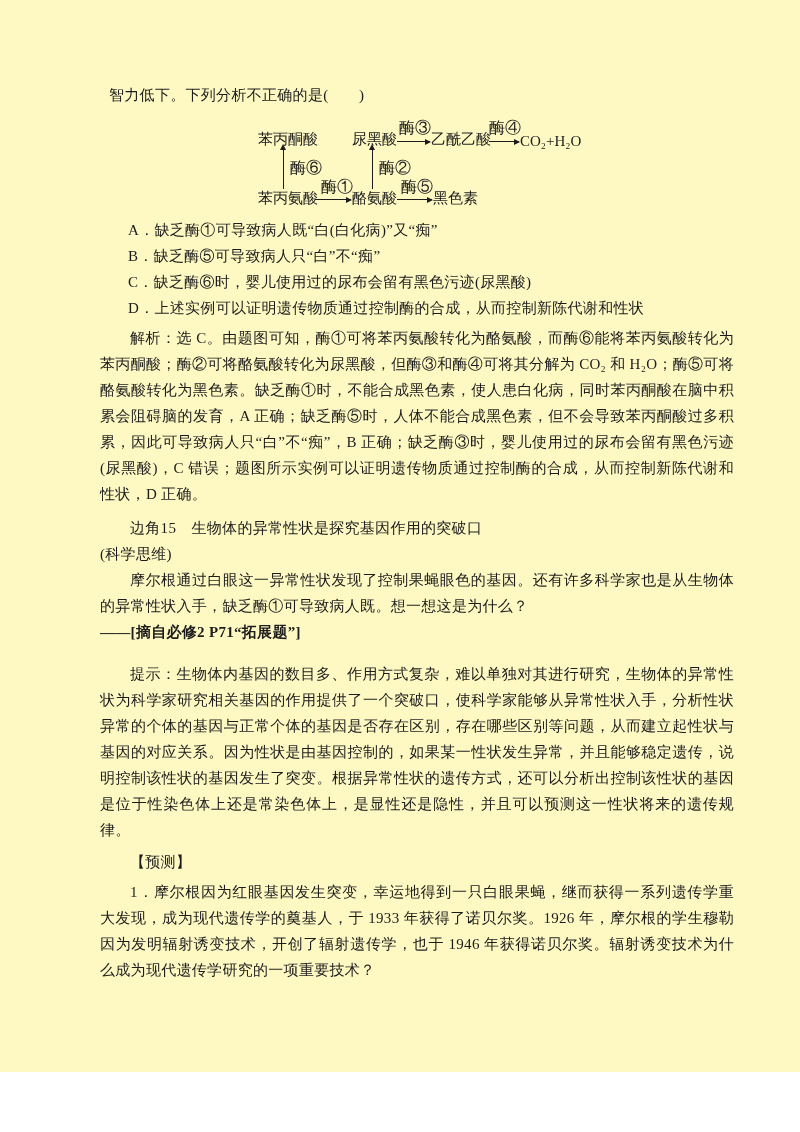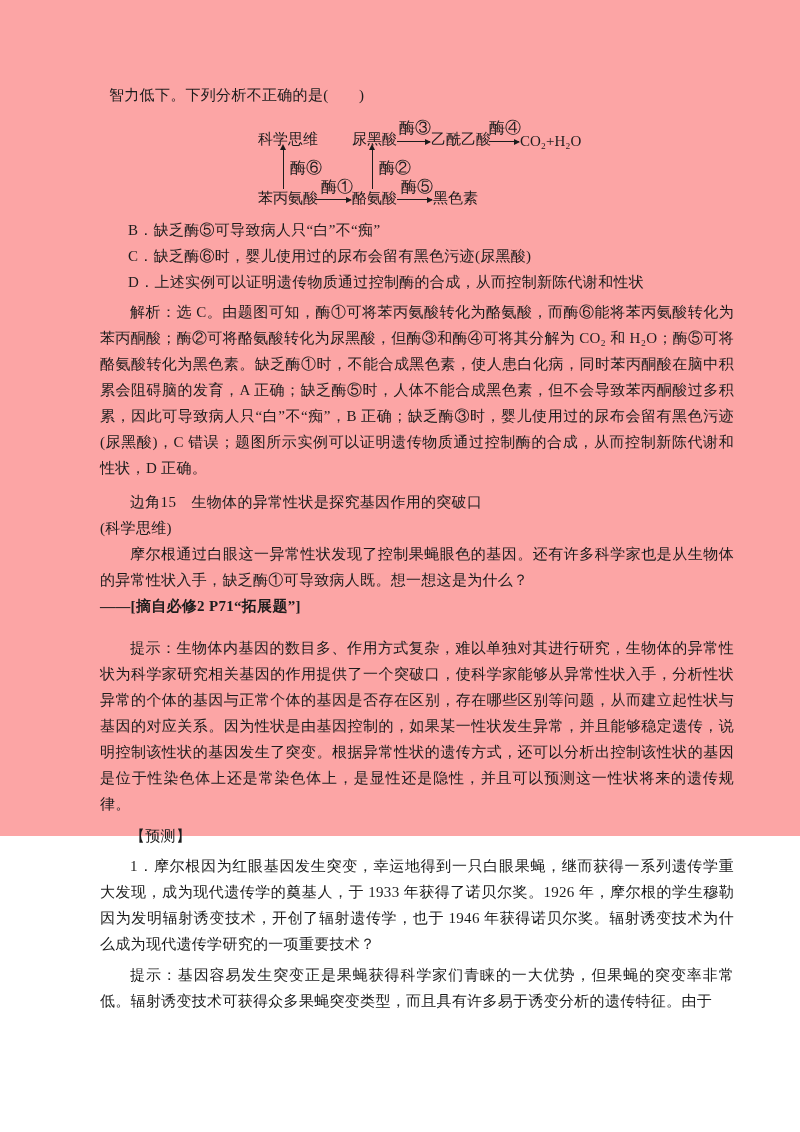--- a/index.html
+++ b/index.html
@@ -5,23 +5,23 @@
   * { margin: 0; padding: 0; box-sizing: border-box; }
   html, body { background: #ffffff; }
   body {
     width: 800px; height: 1132px;
     font-family: "Liberation Serif", "DejaVu Serif", serif;
     color: #1c1c1c;
     overflow: hidden;
   }
   .page {
     position: relative;
-    width: 800px; height: 836px;
+    width: 800px; height: 1072px;
     padding: 82px 66px 30px 100px;
-    background: #fca5a5;
+    background: #fef9c3;
   }
   p.line, p.para, .opt {
     font-size: 15px;
     line-height: 26px;
     text-align: justify;
     letter-spacing: 0.3px;
   }
   .stem { text-indent: 0.6em; }
   .indent { text-indent: 2em; }
   .center { text-align: center; }
@@ -81,21 +81,21 @@
 </style>
 </head>
 <body>
 
 <div class="page">
 
   <p class="line stem">智力低下。下列分析不正确的是(　　)</p>
 
   <div class="diagram">
 
-    <span class="node" style="left:158px;top:17px">科学思维</span>
+    <span class="node" style="left:158px;top:17px">苯丙酮酸</span>
     <span class="node" style="left:252px;top:17px">尿黑酸</span>
     <span class="enzyme" style="left:299px;top:6px">酶③</span>
     <div class="harrow" style="left:297px;top:26px;width:33px"></div>
     <span class="node" style="left:331px;top:17px">乙酰乙酸</span>
     <span class="enzyme" style="left:389px;top:6px">酶④</span>
     <div class="harrow" style="left:389px;top:26px;width:30px"></div>
     <span class="node" style="left:420px;top:19px">CO₂+H₂O</span>
 
     <div class="varrow" style="left:183px;top:34px;height:40px"></div>
     <span class="enzyme" style="left:190px;top:46px">酶⑥</span>
@@ -105,30 +105,30 @@
     <span class="node" style="left:158px;top:76px">苯丙氨酸</span>
     <span class="enzyme" style="left:221px;top:65px">酶①</span>
     <div class="harrow" style="left:215px;top:84px;width:36px"></div>
     <span class="node" style="left:252px;top:76px">酪氨酸</span>
     <span class="enzyme" style="left:301px;top:65px">酶⑤</span>
     <div class="harrow" style="left:297px;top:84px;width:35px"></div>
     <span class="node" style="left:333px;top:76px">黑色素</span>
   </div>
 
   <div class="options">
+    <p class="opt">A．缺乏酶①可导致病人既“白(白化病)”又“痴”</p>
     <p class="opt">B．缺乏酶⑤可导致病人只“白”不“痴”</p>
     <p class="opt">C．缺乏酶⑥时，婴儿使用过的尿布会留有黑色污迹(尿黑酸)</p>
     <p class="opt">D．上述实例可以证明遗传物质通过控制酶的合成，从而控制新陈代谢和性状</p>
   </div>
 
   <p class="para indent analysis"><span>解析：</span><span>选 C。由题图可知，酶①可将苯丙氨酸转化为酪氨酸，而酶⑥能将苯丙氨酸转化为苯丙酮酸；酶②可将酪氨酸转化为尿黑酸，但酶③和酶④可将其分解为 CO₂ 和 H₂O；酶⑤可将酪氨酸转化为黑色素。缺乏酶①时，不能合成黑色素，使人患白化病，同时苯丙酮酸在脑中积累会阻碍脑的发育，A 正确；缺乏酶⑤时，人体不能合成黑色素，但不会导致苯丙酮酸过多积累，因此可导致病人只“白”不“痴”，B 正确；缺乏酶③时，婴儿使用过的尿布会留有黑色污迹(尿黑酸)，C 错误；题图所示实例可以证明遗传物质通过控制酶的合成，从而控制新陈代谢和性状，D 正确。</span></p>
 
   <p class="para indent corner-heading">边角15　生物体的异常性状是探究基因作用的突破口</p>
   <p class="para center">(科学思维)</p>
   <p class="para indent">摩尔根通过白眼这一异常性状发现了控制果蝇眼色的基因。还有许多科学家也是从生物体的异常性状入手，缺乏酶①可导致病人既。想一想这是为什么？</p>
   <p class="para right">——[摘自必修2 P71“拓展题”]</p>
   <p class="para indent corner-tip"><span>提示：</span><span>生物体内基因的数目多、作用方式复杂，难以单独对其进行研究，生物体的异常性状为科学家研究相关基因的作用提供了一个突破口，使科学家能够从异常性状入手，分析性状异常的个体的基因与正常个体的基因是否存在区别，存在哪些区别等问题，从而建立起性状与基因的对应关系。因为性状是由基因控制的，如果某一性状发生异常，并且能够稳定遗传，说明控制该性状的基因发生了突变。根据异常性状的遗传方式，还可以分析出控制该性状的基因是位于性染色体上还是常染色体上，是显性还是隐性，并且可以预测这一性状将来的遗传规律。</span></p>
 
   <p class="para indent prediction-heading">【预测】</p>
   <p class="para indent prediction-q1">1．摩尔根因为红眼基因发生突变，幸运地得到一只白眼果蝇，继而获得一系列遗传学重大发现，成为现代遗传学的奠基人，于 1933 年获得了诺贝尔奖。1926 年，摩尔根的学生穆勒因为发明辐射诱变技术，开创了辐射遗传学，也于 1946 年获得诺贝尔奖。辐射诱变技术为什么成为现代遗传学研究的一项重要技术？</p>
-  <p class="para indent prediction-tip"><span>提示：</span><span>基因容易发生突变正是果蝇获得科学家们青睐的一大优势，但果蝇的突变率非常低。辐射诱变技术可获得众多果蝇突变类型，而且具有许多易于诱变分析的遗传特征。由于</span></p>
 
 </div>
 
 </body></html>

